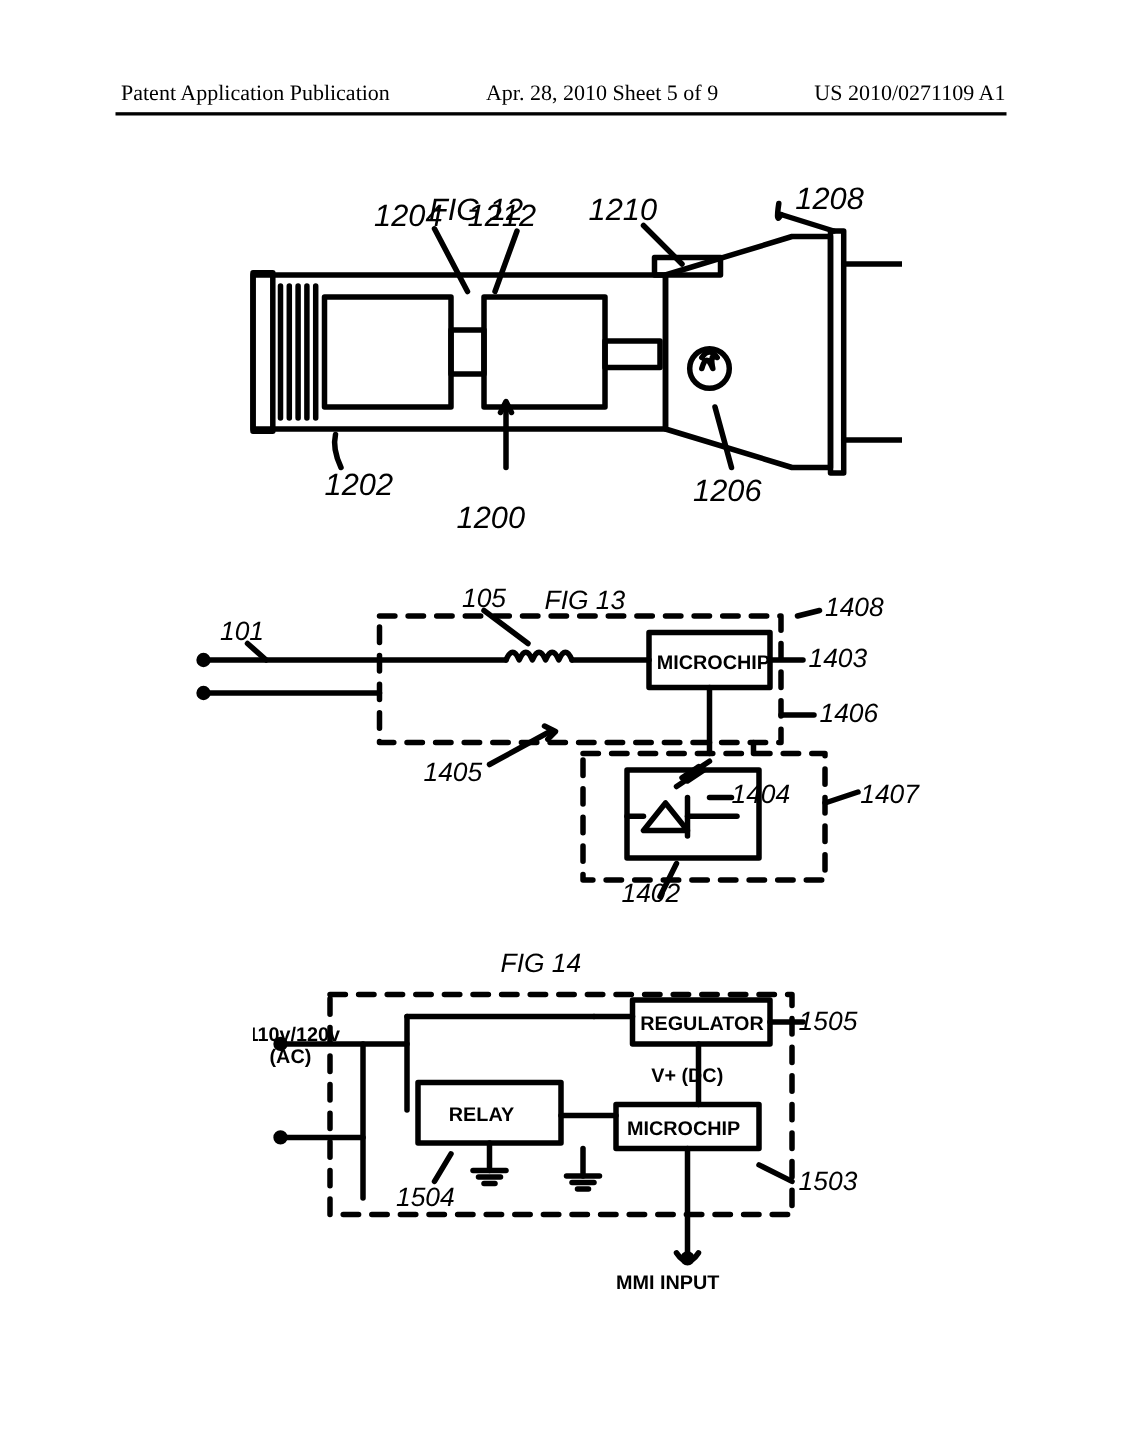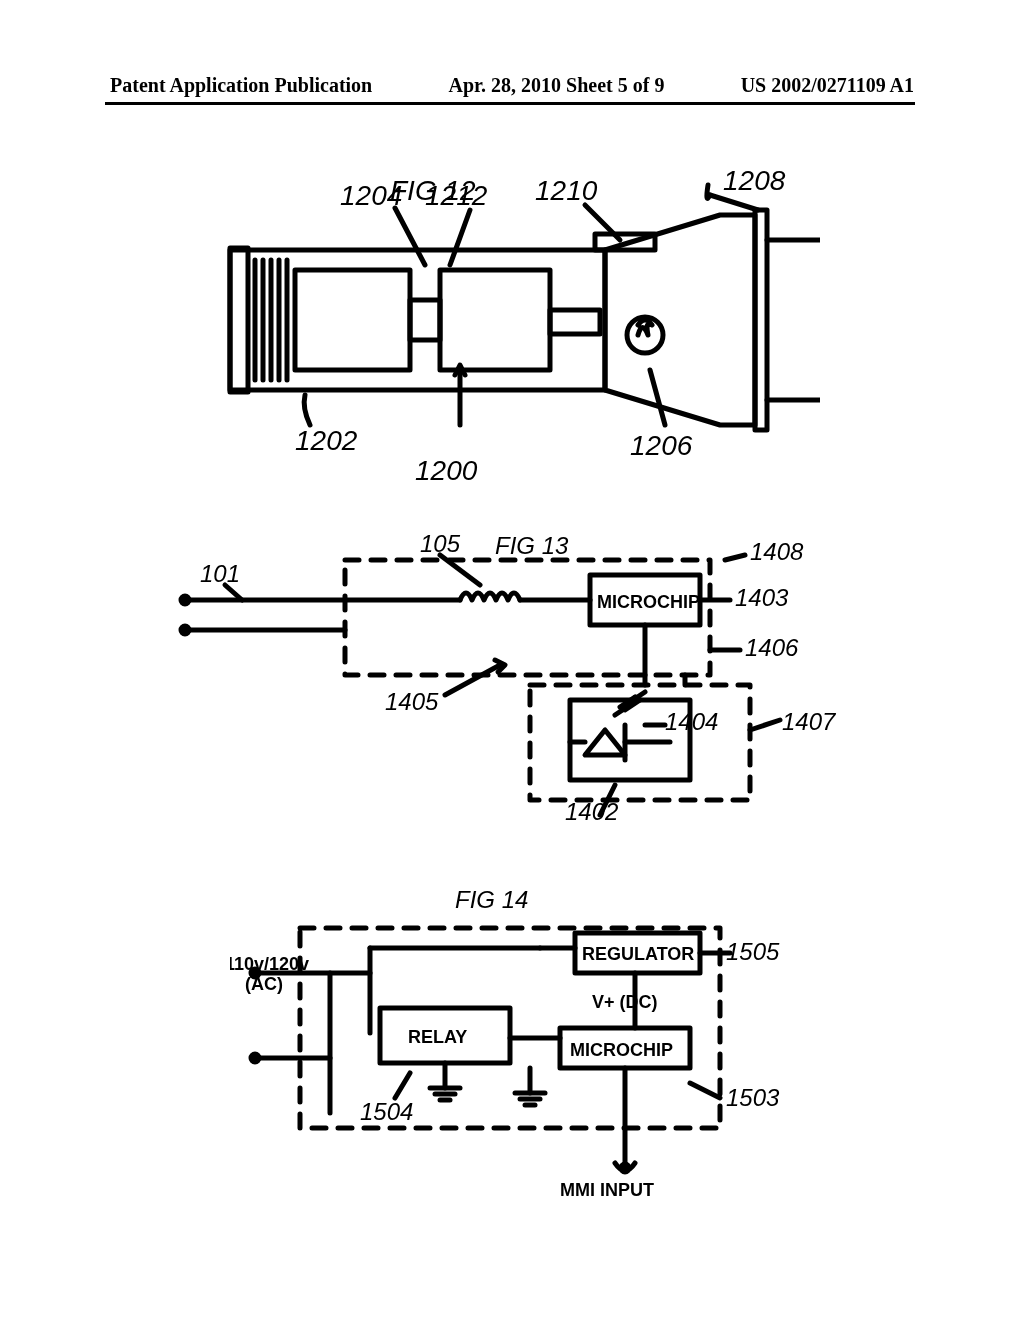--- a/index.html
+++ b/index.html
@@ -17,52 +17,52 @@
     height: 1320px;
   }
   .header {
     position: absolute;
     top: 74px;
     left: 0;
     width: 1024px;
     display: flex;
     justify-content: space-between;
     font-size: 20px;
-    font-weight: 700;
+    font-weight: 400;
     padding: 0 110px;
     box-sizing: border-box;
   }
   .header .left  { text-align: left; }
   .header .center{ text-align: center; }
   .header .right { text-align: right; }
   .rule {
     position: absolute;
     top: 102px;
     left: 105px;
     width: 810px;
     height: 3px;
     background: #000;
   }
   .fig-area {
     position: absolute;
   }
   .fig12 { top: 170px; left: 200px; width: 620px; height: 320px; text-align: center; }
   .fig13 { top: 530px; left: 170px; width: 680px; height: 290px; }
-  .fig14 { top: 878px; left: 230px; width: 560px; height: 330px; }
+  .fig14 { top: 854px; left: 230px; width: 560px; height: 330px; }
   svg { display:block; }
 </style>
 </head>
 <body>
 
 <div class="page">
 
   <div class="header">
     <span class="left">Patent Application Publication</span>
     <span class="center">Apr. 28, 2010  Sheet 5 of 9</span>
-    <span class="right">US 2002/0271109 A1</span>
+    <span class="right">US 2010/0271109 A1</span>
   </div>
   <div class="rule"></div>
 
   <div class="fig-area fig12">
     <svg viewBox="0 0 620 320" width="620" height="320">
       <g stroke="#000" stroke-width="5" fill="none" stroke-linecap="round" stroke-linejoin="round">
 
         <rect x="30" y="80" width="375" height="140"></rect>
 
         <rect x="30" y="78" width="18" height="144"></rect>

